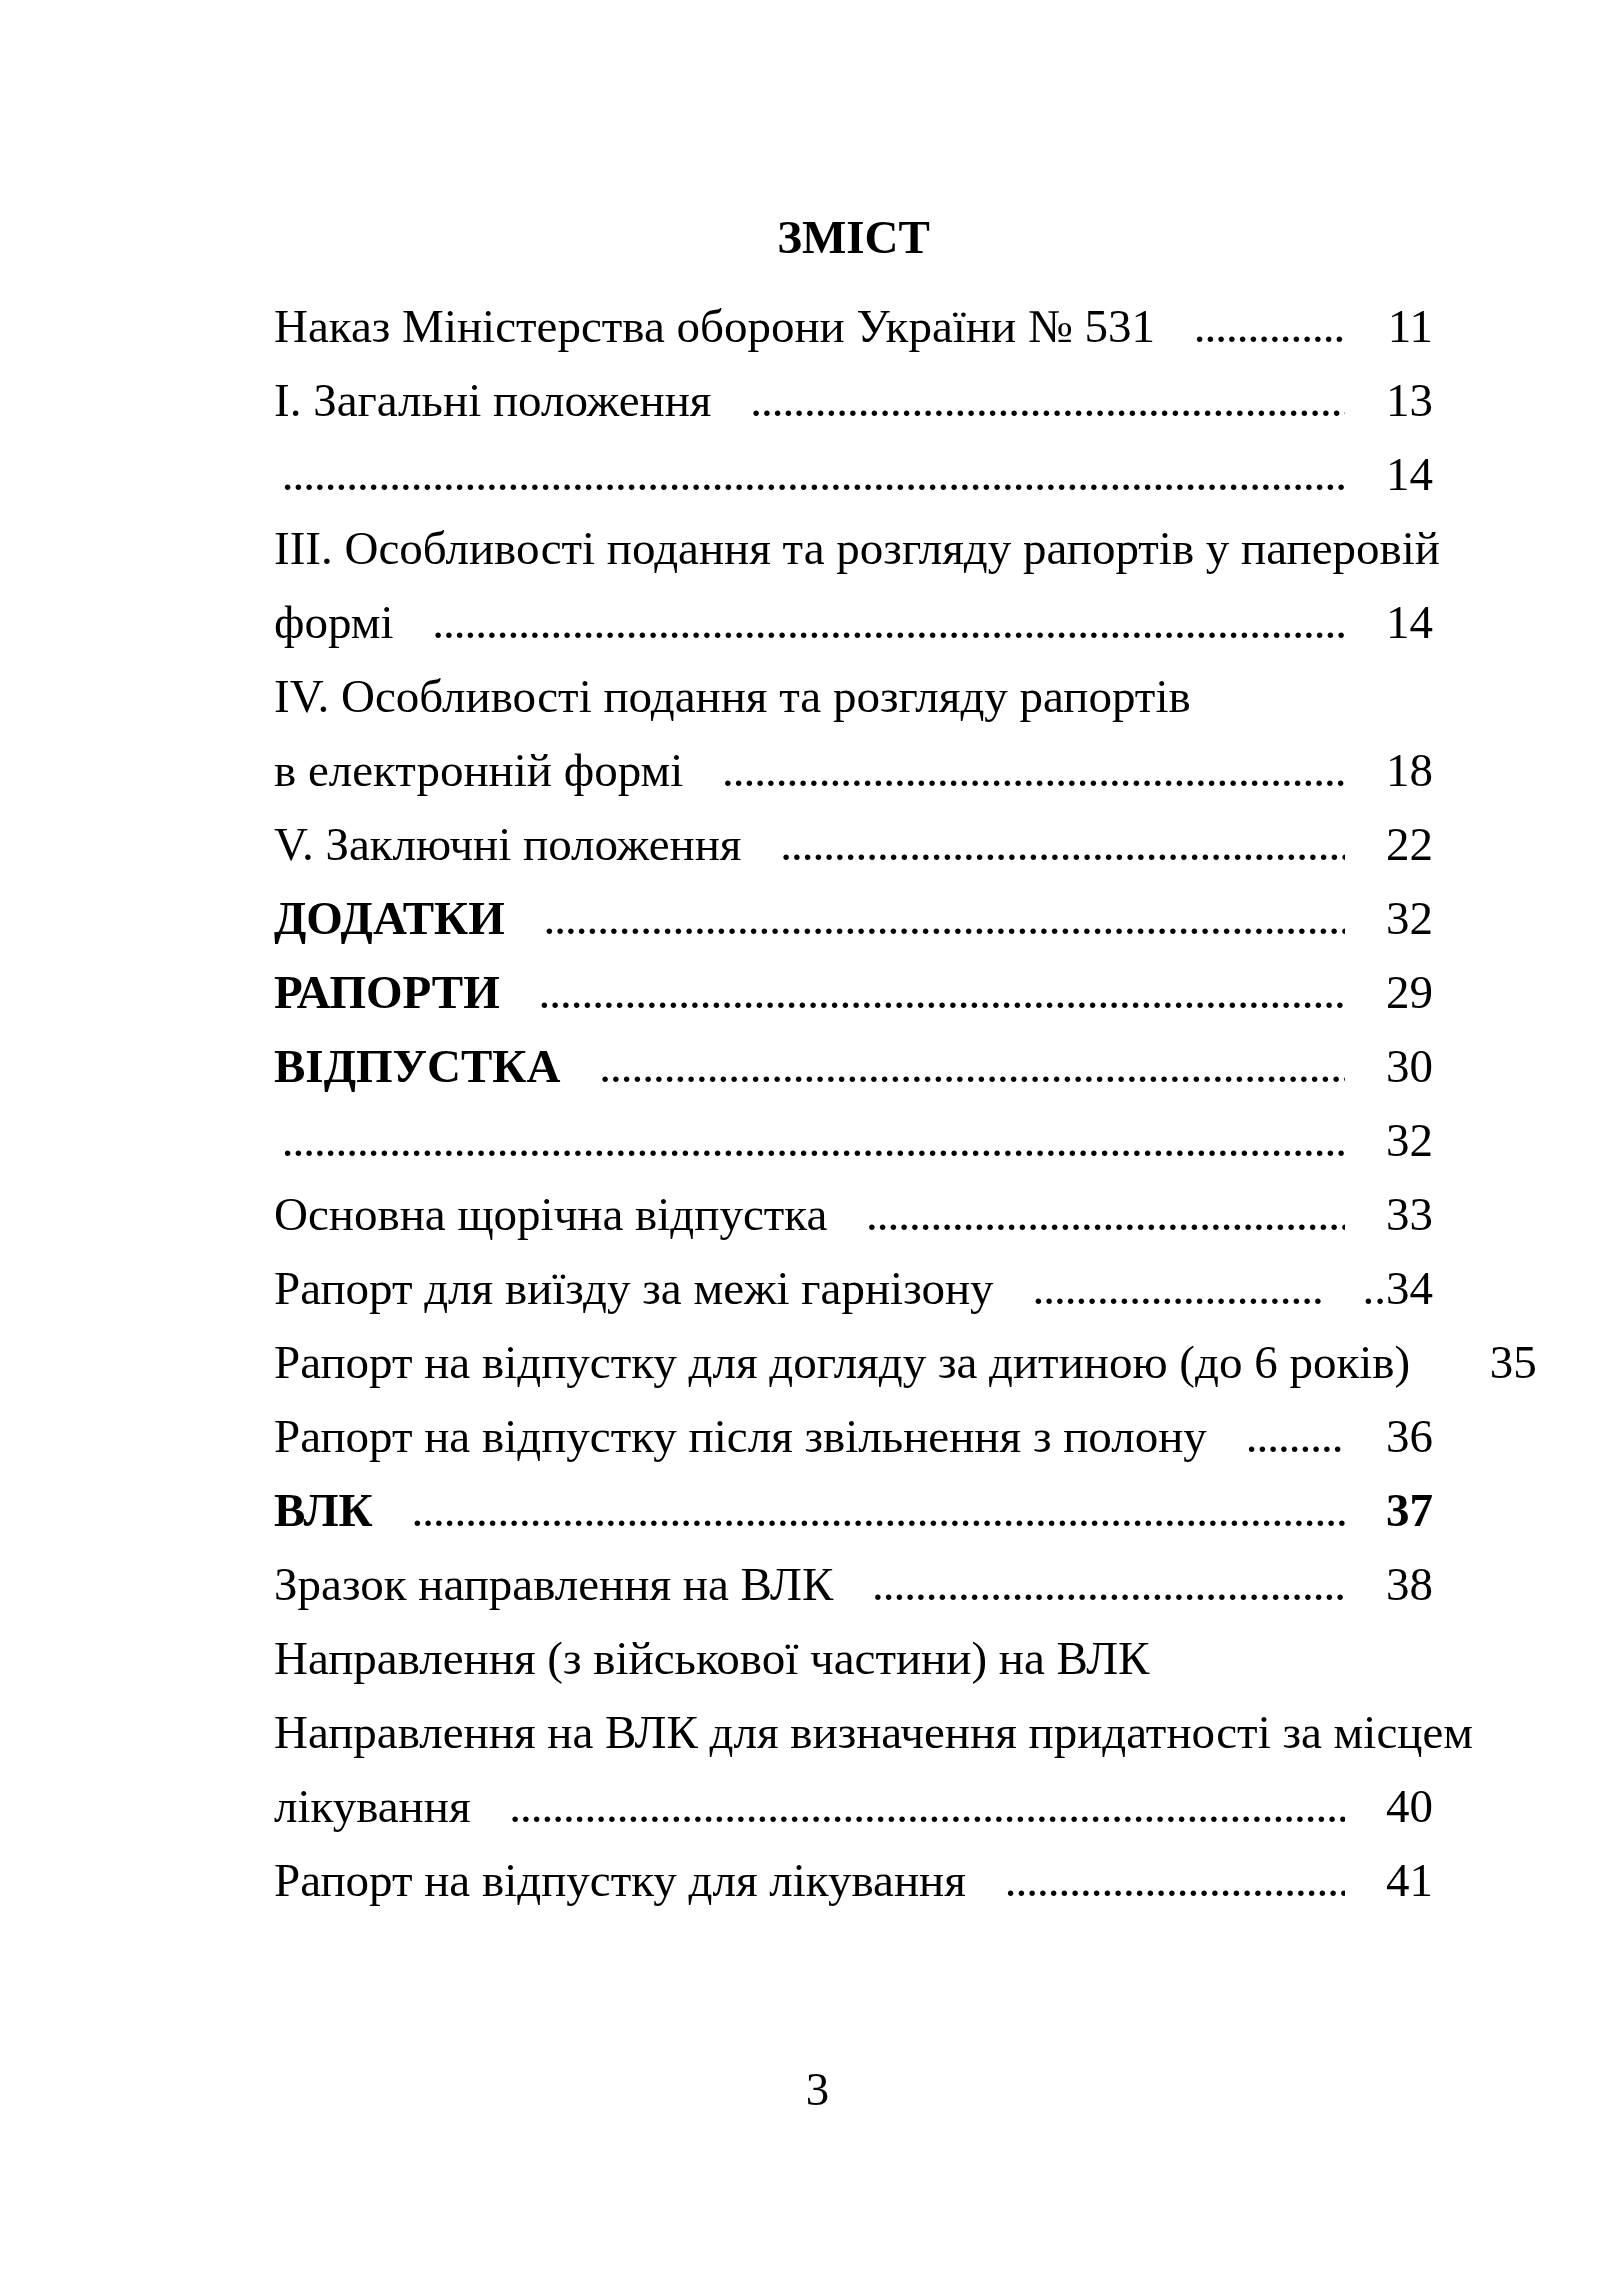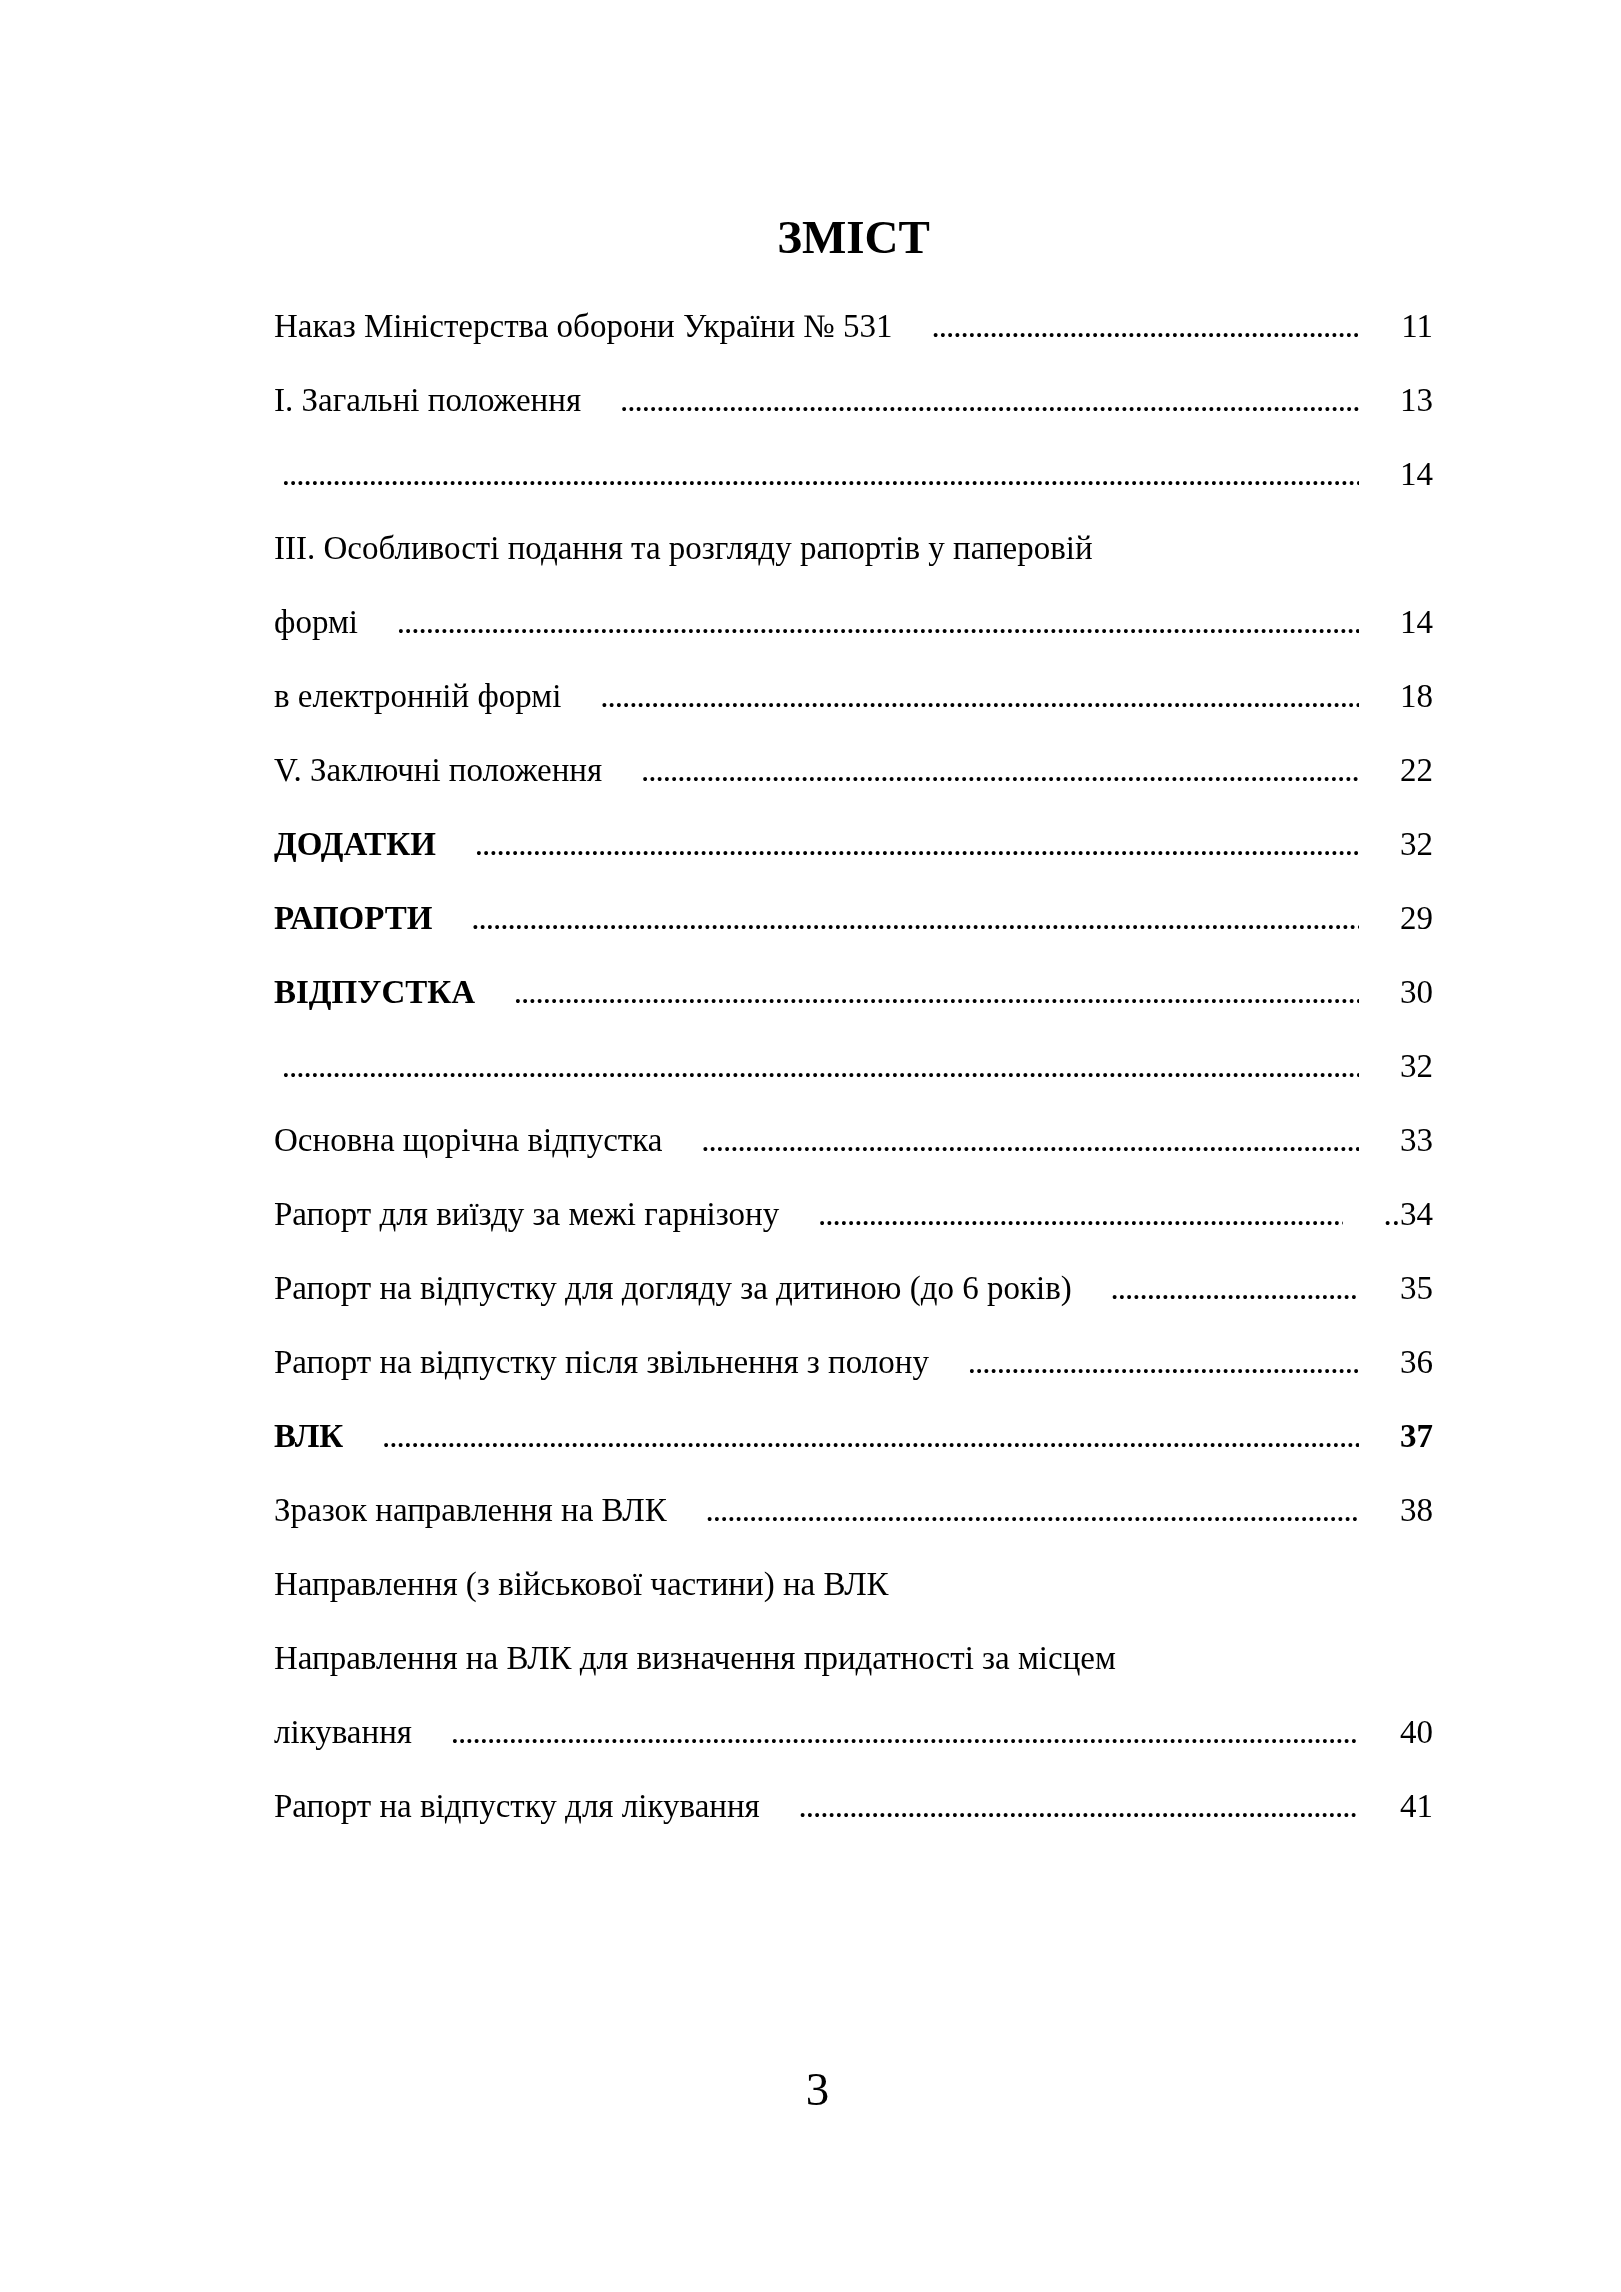--- a/index.html
+++ b/index.html
@@ -20,21 +20,21 @@
     text-align: center;
     font-size: 47px;
     font-weight: bold;
   }
   .toc { margin-top: 20.6px; }
   .toc-row {
     display: flex;
     align-items: baseline;
     height: 74px;
     line-height: 74px;
-    font-size: 33px;
+    font-size: 47px;
     white-space: nowrap;
     gap: 31px;
   }
   .toc-label { flex: 0 0 auto; }
   .toc-label.bold { font-weight: bold; }
   .toc-dots {
     flex: 1 1 auto;
     min-width: 0;
     overflow: hidden;
     margin-left: 7.8px;
@@ -78,20 +78,24 @@
     <span class="toc-page">14</span>
   </div>
         <div class="toc-row">
     <span class="toc-label">III. Особливості подання та розгляду рапортів у паперовій</span>
 
   </div>
         <div class="toc-row">
     <span class="toc-label">формі</span>
     <span class="toc-dots"></span>
     <span class="toc-page">14</span>
+  </div>
+        <div class="toc-row">
+    <span class="toc-label">IV. Особливості подання та розгляду рапортів</span>
+
   </div>
         <div class="toc-row">
     <span class="toc-label">в електронній формі</span>
     <span class="toc-dots"></span>
     <span class="toc-page">18</span>
   </div>
         <div class="toc-row">
     <span class="toc-label">V. Заключні положення</span>
     <span class="toc-dots"></span>
     <span class="toc-page">22</span>

